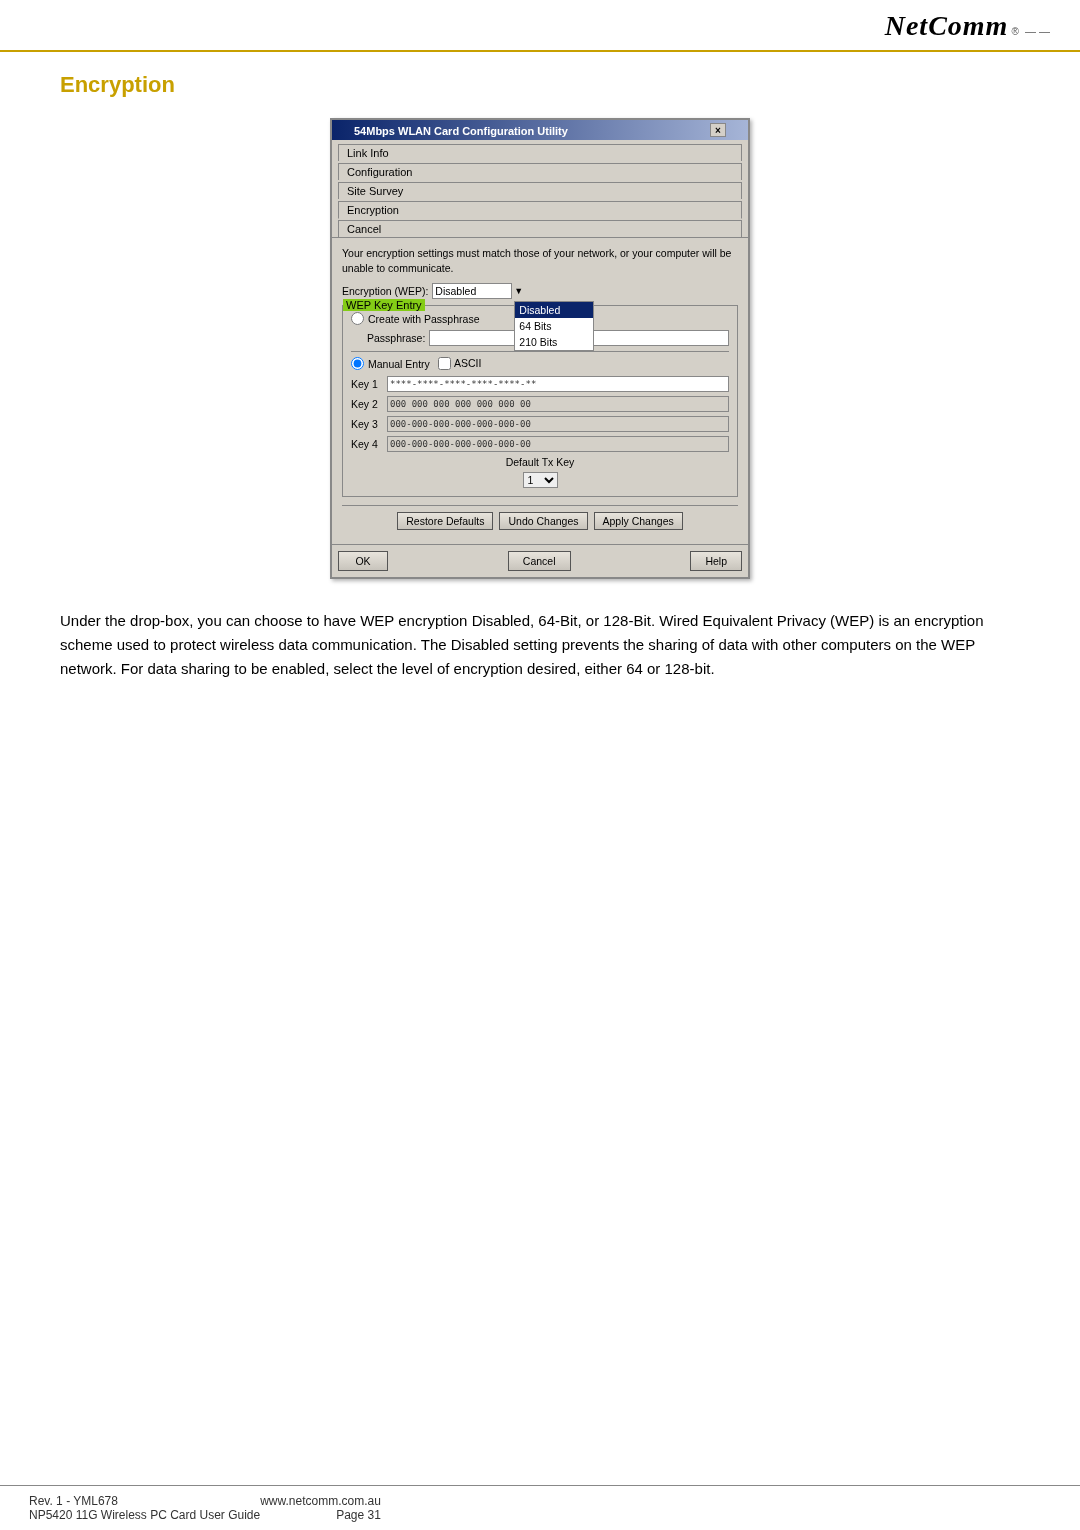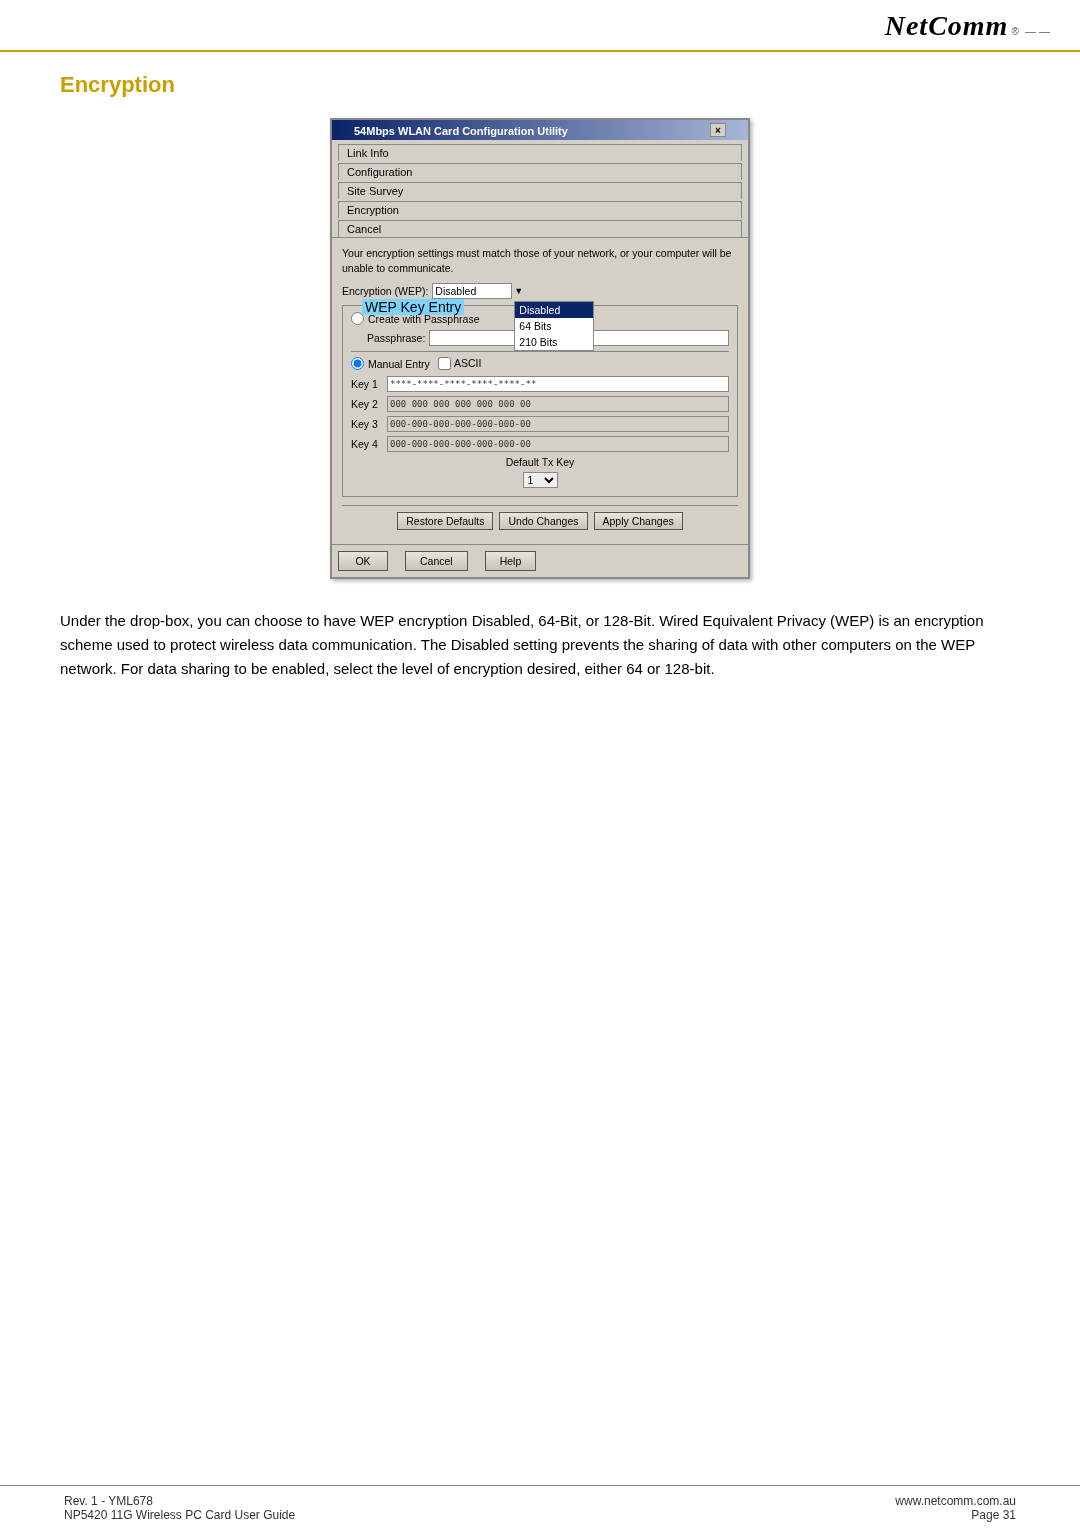--- a/index.html
+++ b/index.html
@@ -162,24 +162,24 @@
     
     .group-box {
       border: 1px solid #888;
       padding: 6px 8px 8px 8px;
       margin-bottom: 8px;
       position: relative;
     }
     .group-box-title {
       position: absolute;
       top: -7px;
-      left: 19px;
-      background: #7dd3fc;
+      left: 0;
+      background: #84cc16;
       padding: 0 3px;
-      font-size: 14px;
+      font-size: 11px;
     }
     .radio-row {
       display: flex;
       align-items: center;
       margin-bottom: 5px;
       gap: 4px;
     }
     .radio-input {
       margin: 0;
     }
@@ -284,21 +284,21 @@
     .restore-btn, .undo-btn, .apply-btn {
       font-size: 10.5px;
       padding: 2px 8px;
       border: 1px solid #555;
       background: linear-gradient(to bottom, #e8e4dc, #c8c4bc);
       cursor: pointer;
       font-family: 'Tahoma', Arial, sans-serif;
     }
     .dialog-bottom-buttons {
       display: flex;
-      justify-content: flex-start;
+      justify-content: space-between;
       gap: 17px;
       padding: 6px;
       border-top: 1px solid #888;
       background: #d4d0c8;
     }
     .win-btn {
       font-size: 10.5px;
       padding: 3px 14px;
       border: 1px solid #555;
       background: linear-gradient(to bottom, #e8e4dc, #c8c4bc);
@@ -316,22 +316,21 @@
     }
 
     
     .footer {
       position: absolute;
       bottom: 0;
       left: 0;
       right: 0;
       border-top: 1px solid #888;
       display: flex;
-      justify-content: space-between;
-      padding: 8px 64px;
+      padding: 8px 29px;
       font-size: 12px;
       color: #333;
     }
     .footer-left { text-align: left; }
     .footer-right { text-align: right; }
   </style>
 </head>
 <body>
 
 <div class="header">

